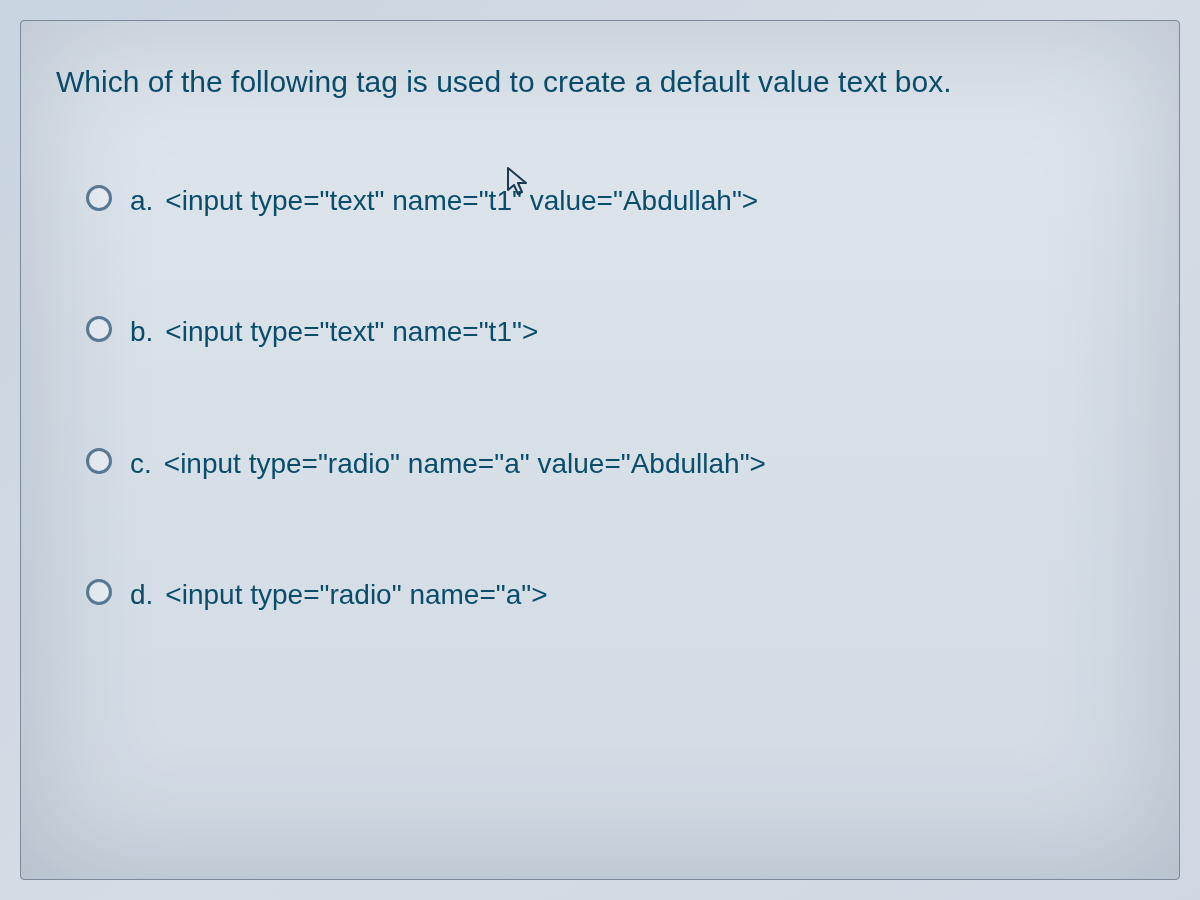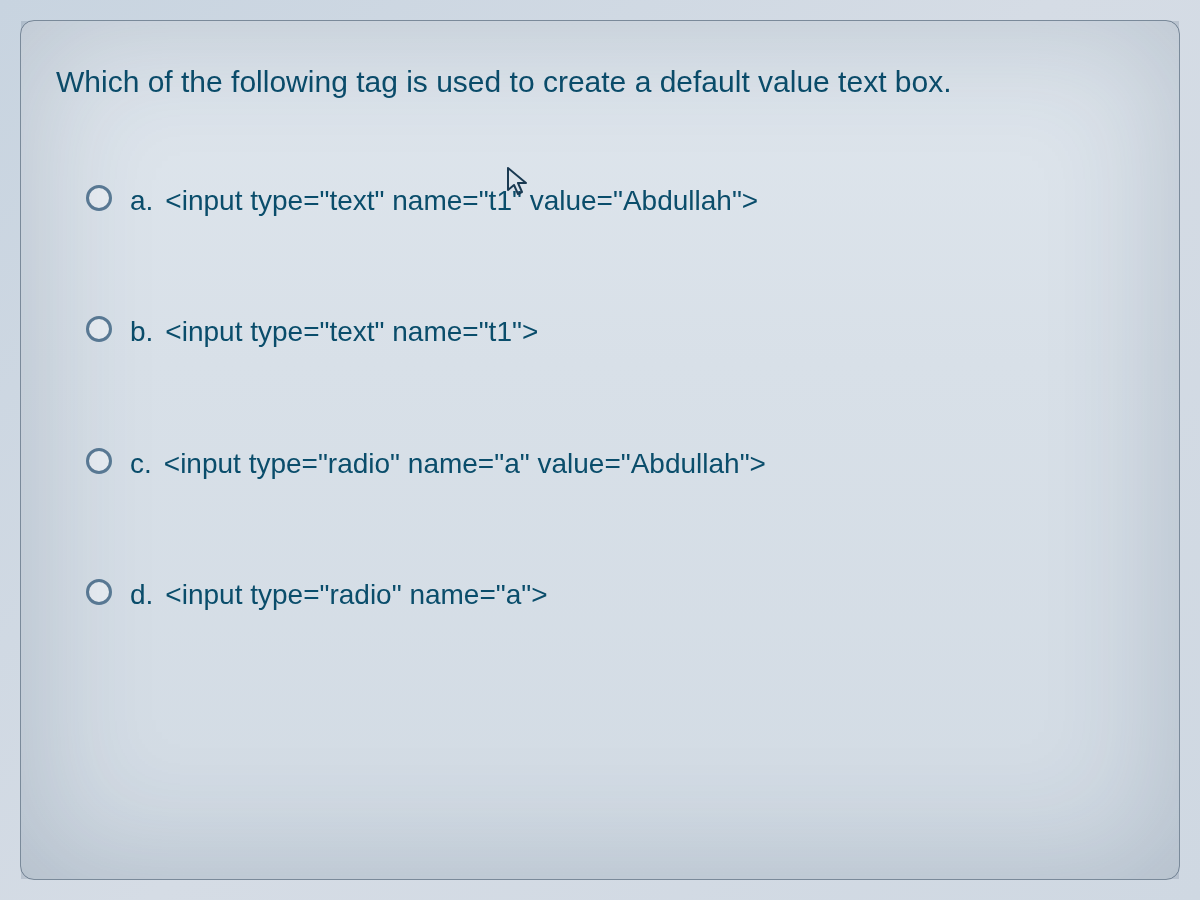--- a/index.html
+++ b/index.html
@@ -11,21 +11,21 @@
       width: 1200px;
       height: 900px;
       background: linear-gradient(135deg, #c8d4e0 0%, #d5dce5 50%, #cfd8e2 100%);
       padding: 20px;
       font-family: Arial, Helvetica, sans-serif;
       position: relative;
     }
     .question-container {
       background: linear-gradient(180deg, #dfe6ed 0%, #d8e0e8 40%, #d2dbe4 100%);
       border: 1px solid #7a8a9a;
-      border-radius: 14px;
+      border-radius: 4px;
       padding: 40px 35px 60px 35px;
       min-height: 860px;
       position: relative;
     }
     .question-text {
       font-size: 30px;
       color: #0a4d6b;
       font-weight: 400;
       margin-bottom: 80px;
       line-height: 1.4;

